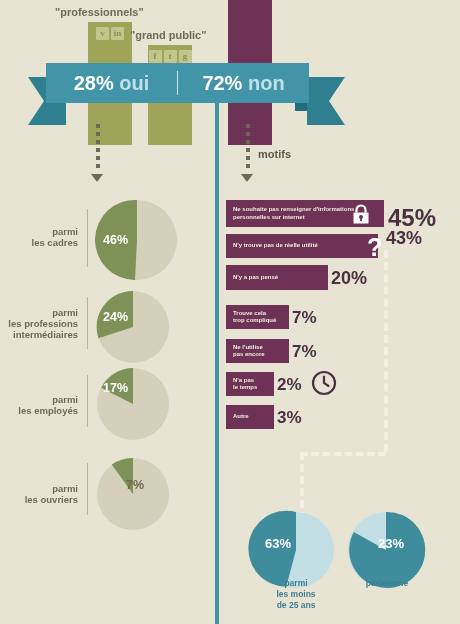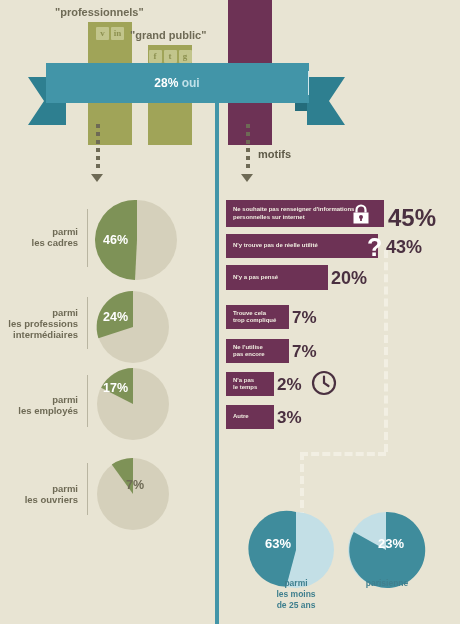--- a/index.html
+++ b/index.html
@@ -33,21 +33,21 @@
   .tail{position:absolute;width:38px;height:48px;background:#2e7f90;}
   .tail.left{left:28px;top:77px;clip-path:polygon(0 0,100% 0,100% 100%,0 100%,16px 50%);}
   .tail.right{left:307px;top:77px;clip-path:polygon(0 0,100% 0,calc(100% - 16px) 50%,100% 100%,0 100%);}
   .fold{position:absolute;width:20px;height:18px;background:#246c7b;top:93px;}
   .fold.l{left:46px;}
   .fold.r{left:295px;}
   .ribbon{
     position:absolute;left:46px;top:63px;width:263px;height:40px;
     background:#4295a8;display:flex;align-items:center;
   }
-  .ribbon .half{flex:1;text-align:center;color:#bfe0e8;font-size:12px;font-weight:bold;white-space:nowrap;}
+  .ribbon .half{flex:1;text-align:center;color:#bfe0e8;font-size:20px;font-weight:bold;white-space:nowrap;}
   .ribbon .half b{color:#ffffff;}
   .divider{width:1px;height:24px;background:#cfe6ec;}
 
   
   .dashcol{position:absolute;width:4px;}
   .dashcol i{display:block;width:4px;height:4px;background:#6e6a55;margin-bottom:4px;}
   .tri{position:absolute;width:0;height:0;border-left:6px solid transparent;border-right:6px solid transparent;border-top:8px solid #6e6a55;}
   .midlabel{position:absolute;color:#5e5a48;font-size:11px;font-weight:bold;line-height:13px;white-space:nowrap;}
 
   
@@ -110,20 +110,24 @@
   <div class="fold l"></div>
   <div class="fold r"></div>
   <div class="tail left"></div>
   <div class="tail right"></div>
   <div class="ribbon">
     <div class="half">
       <b>28%</b>
       <span>oui</span>
     </div>
     <div class="divider"></div>
+    <div class="half">
+      <b>72%</b>
+      <span>non</span>
+    </div>
   </div>
 
   <div class="vrule"></div>
 
   <div class="dashcol" style="left:96px;top:124px;">
     <i></i>
       <i></i>
       <i></i>
       <i></i>
       <i></i>
@@ -202,21 +206,21 @@
   </svg>
   <div class="mval" style="left:388px;top:204px;font-size:24px;">45%</div>
 
   <div class="motif" style="left:226px;top:234px;width:142px;height:24px;">
     <div class="mtxt">
       <div>N'y trouve pas de réelle utilité</div>
     </div>
     <div class="flag"></div>
   </div>
   <div class="picon" style="left:367px;top:233px;font-size:25px;">?</div>
-  <div class="mval" style="left:386px;top:237px;font-size:18px;">43%</div>
+  <div class="mval" style="left:386px;top:228px;font-size:18px;">43%</div>
 
   <div class="motif" style="left:226px;top:265px;width:92px;height:25px;">
     <div class="mtxt">
       <div>N'y a pas pensé</div>
     </div>
     <div class="flag"></div>
   </div>
   <div class="mval" style="left:331px;top:268px;font-size:18px;">20%</div>
 
   <div class="motif" style="left:226px;top:305px;width:53px;height:24px;">

